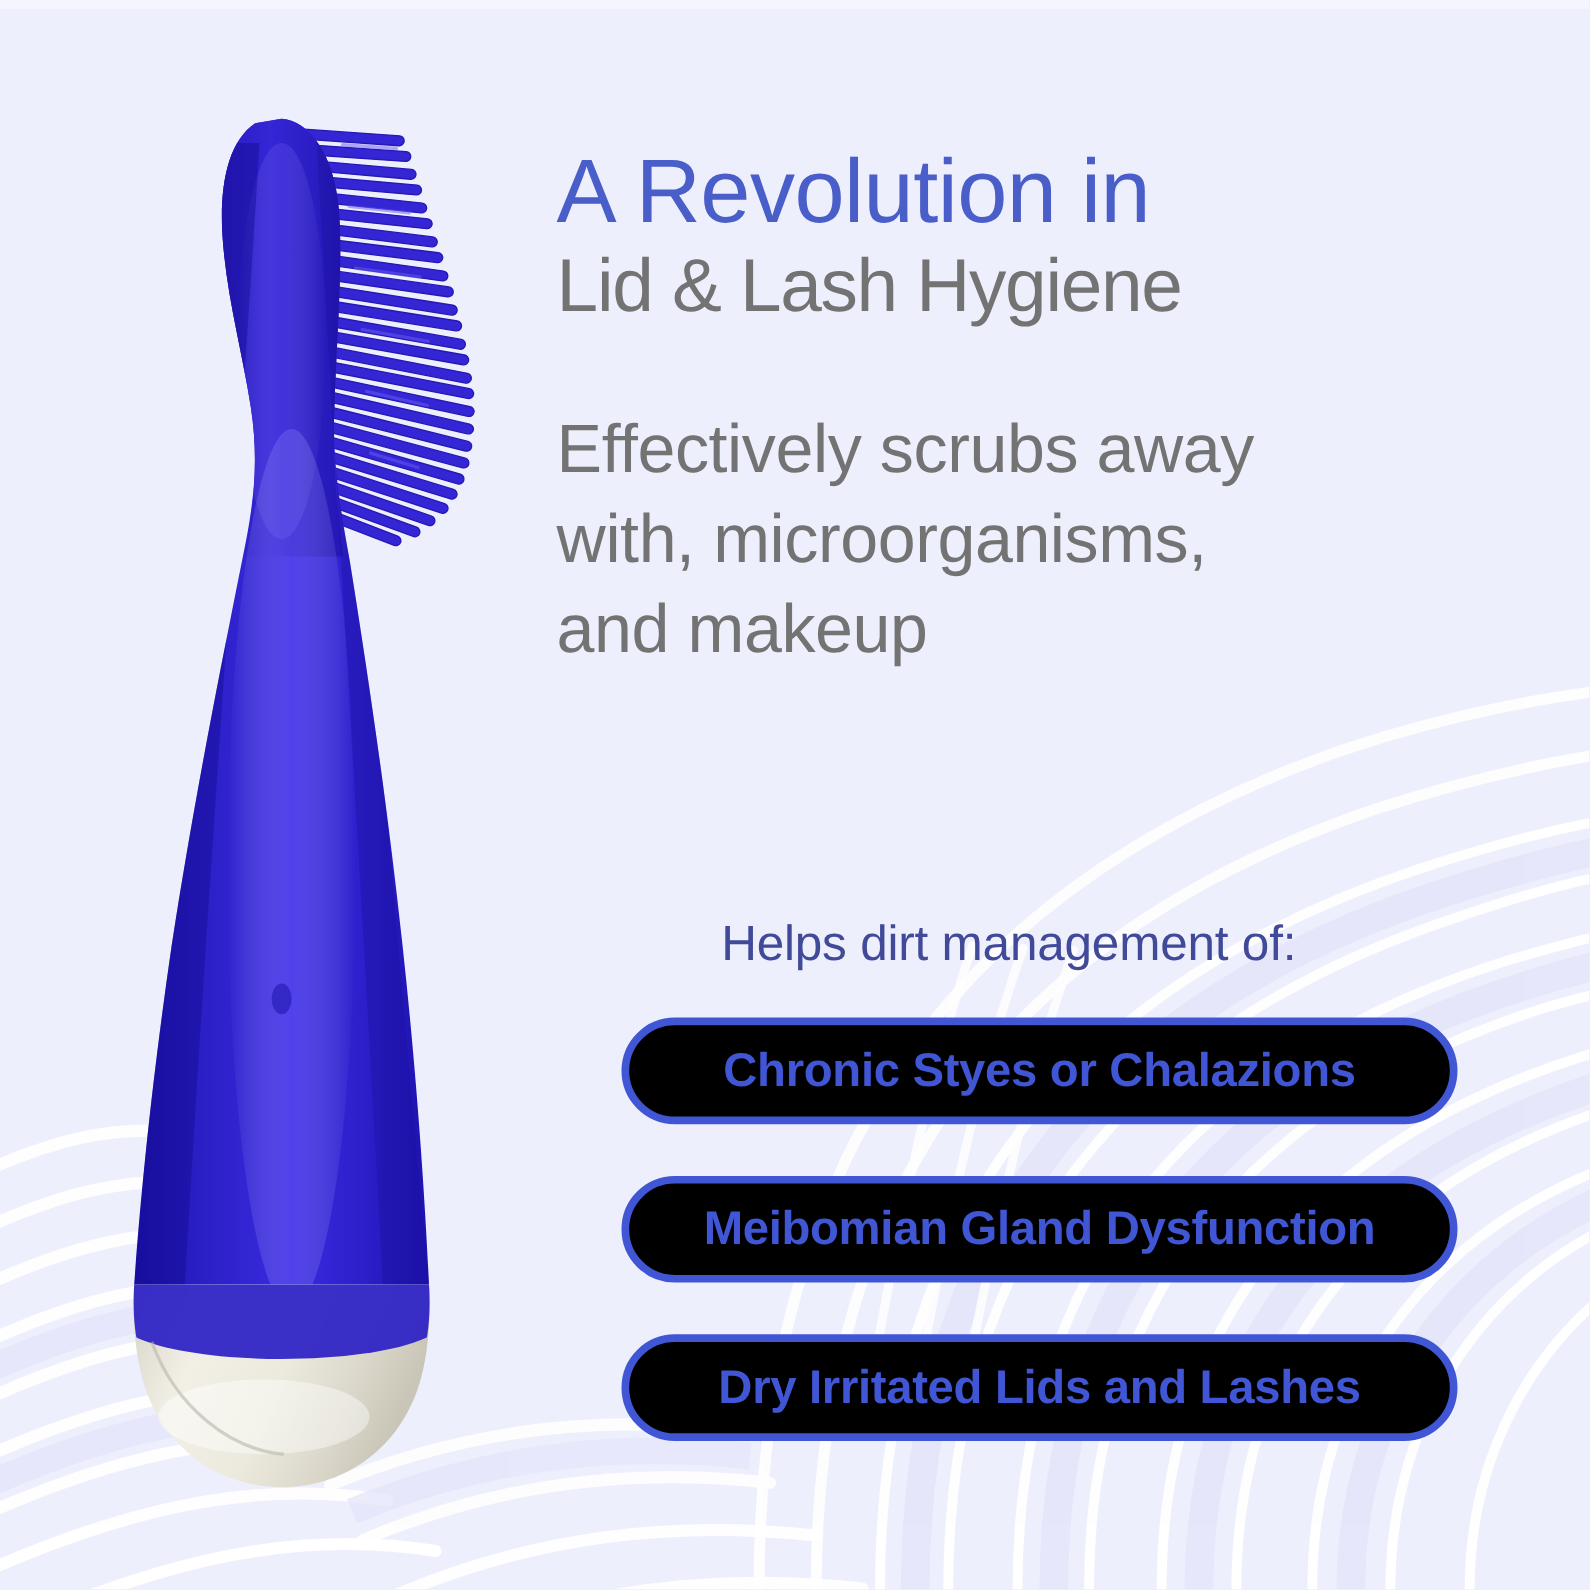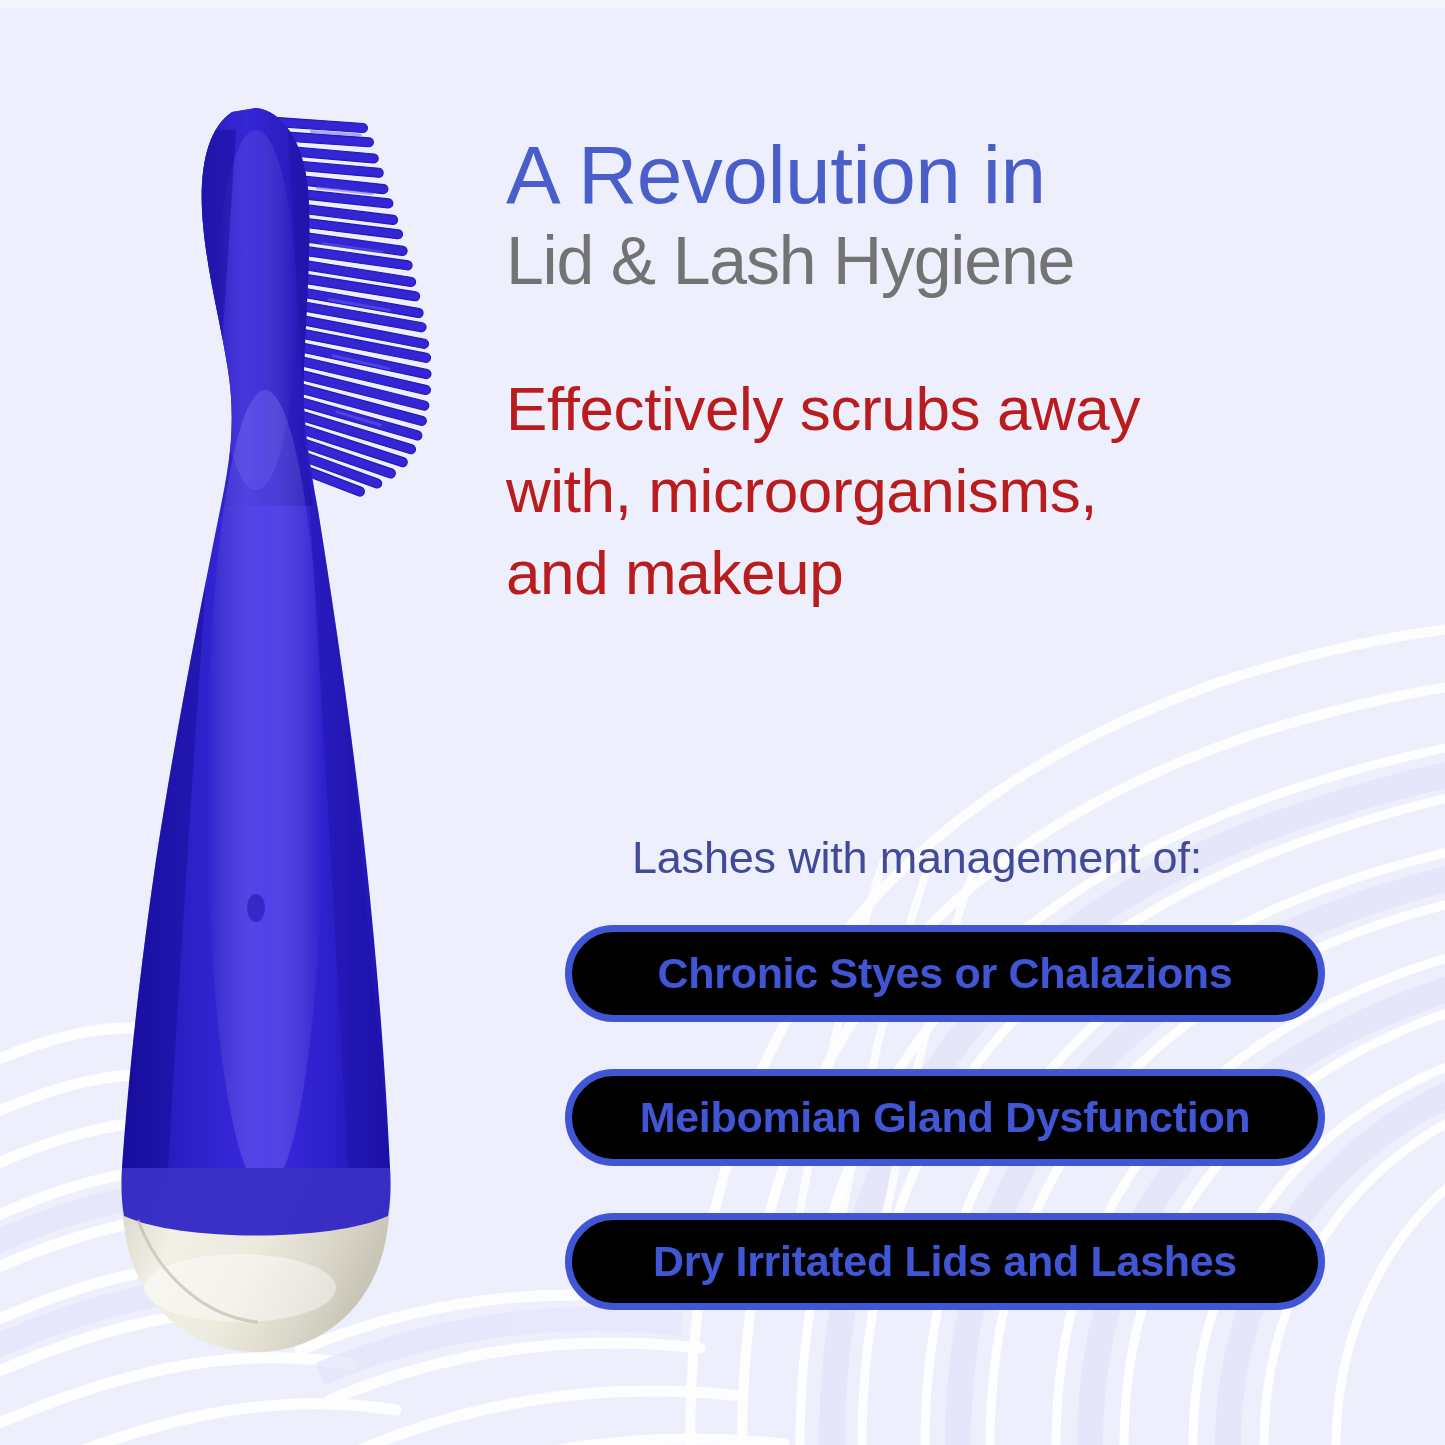--- a/index.html
+++ b/index.html
@@ -54,21 +54,21 @@
   }
 
   .body-copy {
     position:absolute;
     top:368px; left:8px;
     width:860px;
     font-size:62px;
     font-weight:300;
     line-height:1.32;
     letter-spacing:-0.4px;
-    color:#b91c1c;
+    color:#737373;
   }
 
   .helps-label {
     position:absolute;
     top:832px; left:0; width:838px;
     text-align:center;
     font-size:45px;
     font-weight:300;
     letter-spacing:-0.2px;
     color:#414a99;
@@ -307,21 +307,21 @@
       <div class="h-light">A Revolution in</div>
       <div class="h-bold">Lid &amp; Lash Hygiene</div>
     </div>
 
     <div class="body-copy">
       <div>Effectively scrubs away</div>
       <div>with, microorganisms,</div>
       <div>and makeup</div>
     </div>
 
-    <div class="helps-label">Lashes with management of:</div>
+    <div class="helps-label">Helps dirt management of:</div>
 
     <div class="pill-list">
       <div class="pill">
         <span>Chronic Styes or Chalazions</span>
       </div>
       <div class="pill">
         <span>Meibomian Gland Dysfunction</span>
       </div>
       <div class="pill">
         <span>Dry Irritated Lids and Lashes</span>

